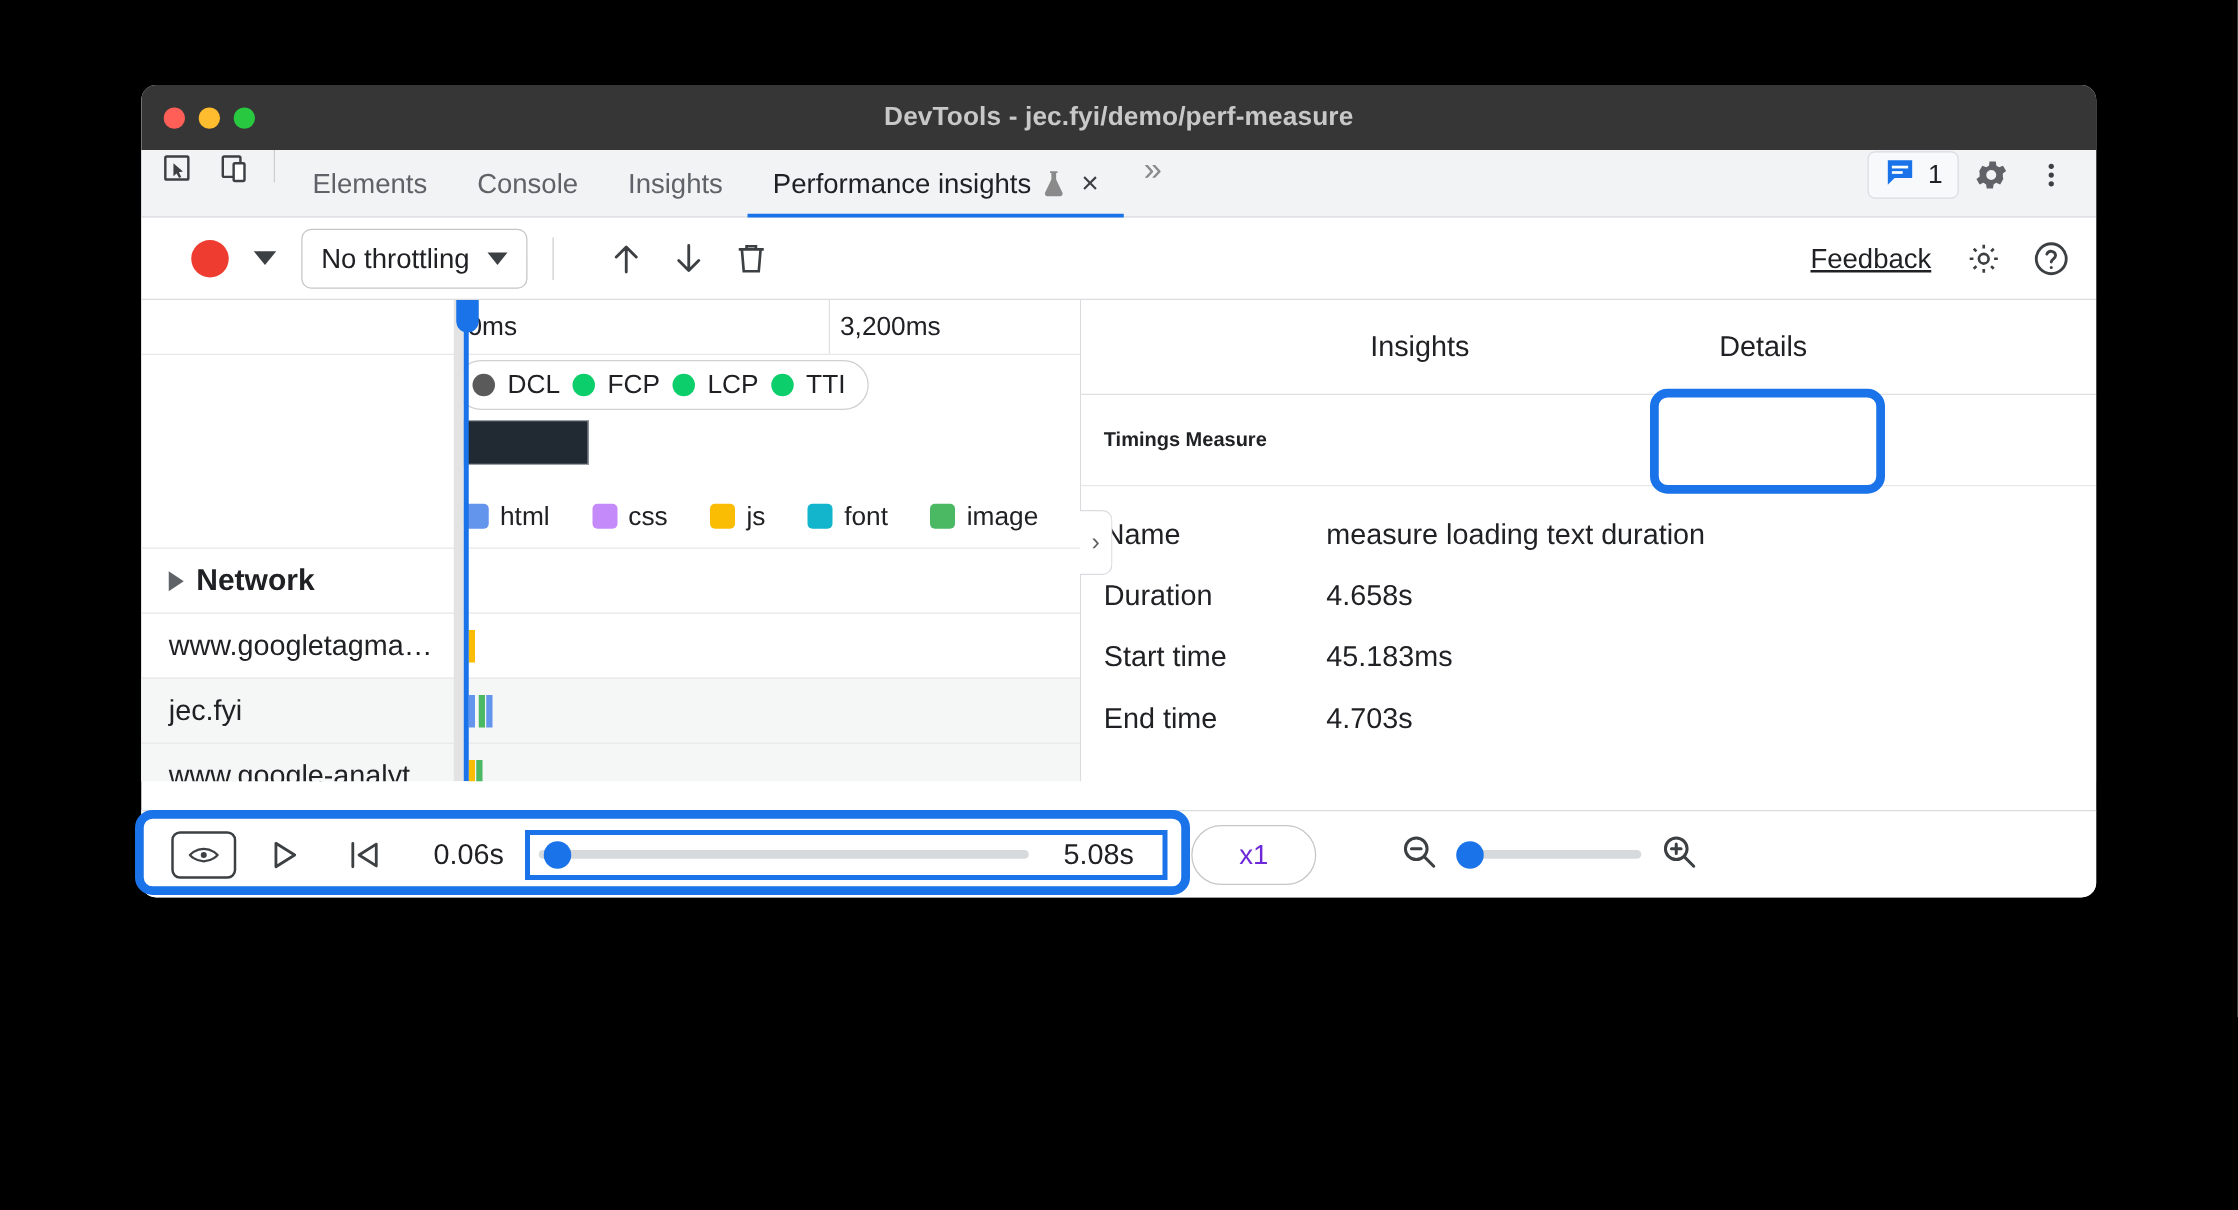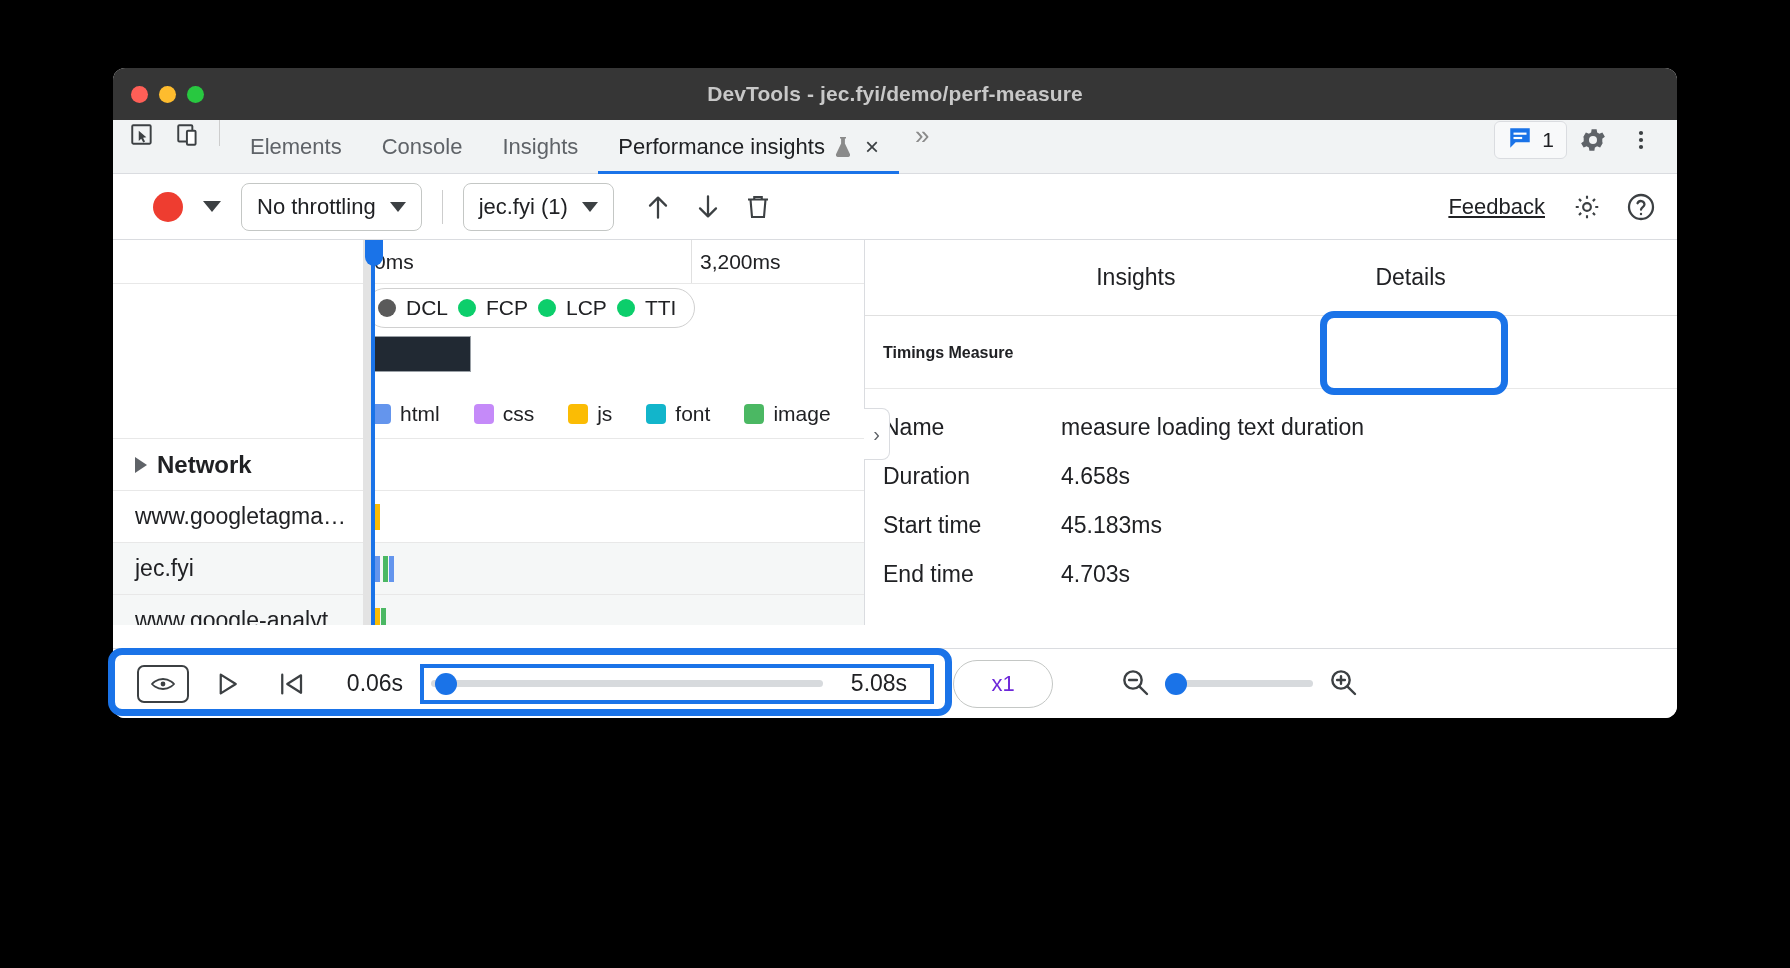--- a/index.html
+++ b/index.html
@@ -275,24 +275,20 @@
     <div class="perfbar">
       <div class="rec-dot"></div>
       <div class="caret-btn">
           <span class="caret"></span>
         </div>
       <div class="select">
         <span>No throttling</span>
         <span class="caret"></span>
       </div>
       <div class="vsep"></div>
-      <div class="select">
-        <span>jec.fyi (1)</span>
-        <span class="caret"></span>
-      </div>
       <div class="icon-btn" style="margin-left:16px">
         <svg width="32" height="32" viewBox="0 0 24 24" fill="none" stroke="#3c4043" stroke-width="1.7" stroke-linecap="round">
           <path d="M12 20V5M12 5l-6 6M12 5l6 6"></path>
         </svg>
       </div>
       <div class="icon-btn">
         <svg width="32" height="32" viewBox="0 0 24 24" fill="none" stroke="#3c4043" stroke-width="1.7" stroke-linecap="round">
           <path d="M12 4v15M12 19l-6-6M12 19l6-6"></path>
         </svg>
       </div>
@@ -318,21 +314,21 @@
           </svg>
         </div>
       </div>
     </div>
 
     <div class="body">
 
       <div class="left">
         <div class="ruler">
           <div class="ruler-cell" style="left:252px;width:320px">0ms</div>
-          <div class="ruler-cell" style="left:578px;width:180px">3,200ms</div>
+          <div class="ruler-cell" style="left:550px;width:180px">3,200ms</div>
         </div>
 
         <div class="grey-rail"></div>
         <div class="playhead"></div>
         <div class="playhead-head"></div>
 
         <div class="mark-pill">
           <span class="mdot dark"></span>
           <span>DCL</span>
           <span class="mdot"></span>

